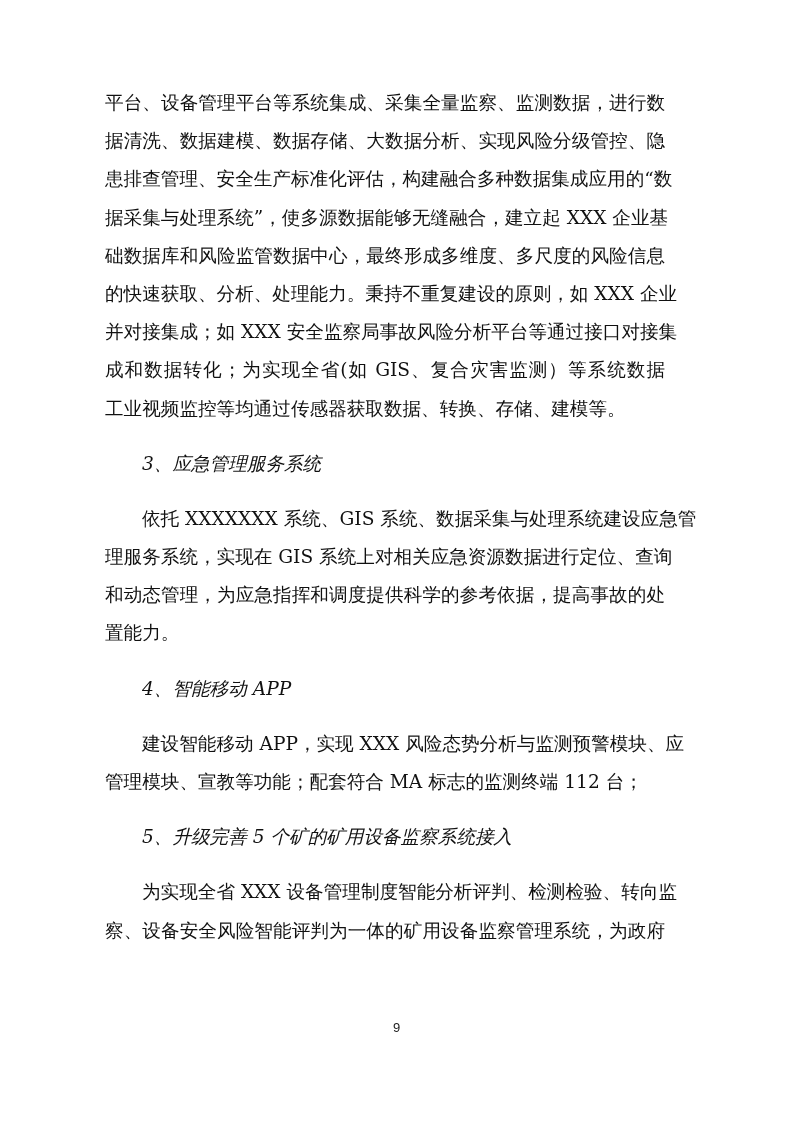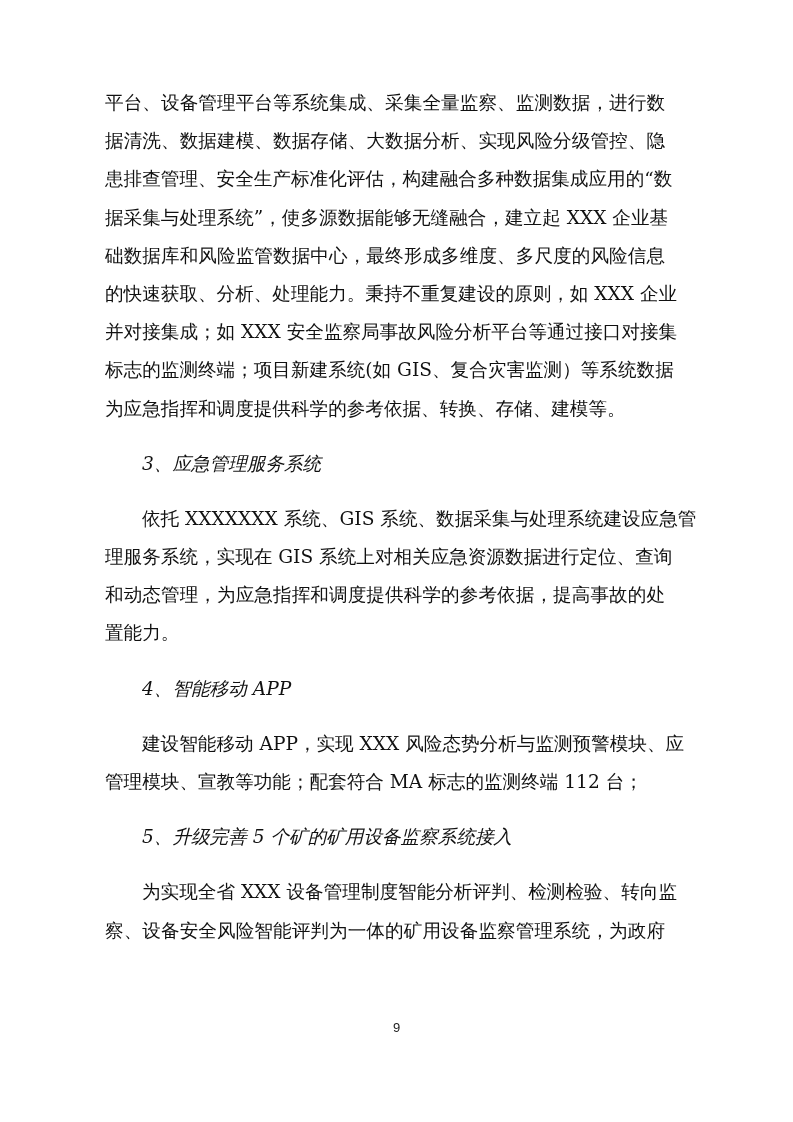--- a/index.html
+++ b/index.html
@@ -61,22 +61,22 @@
 <div class="page">
 
   <div>
     <div class="line">平台、设备管理平台等系统集成、采集全量监察、监测数据，进行数</div>
     <div class="line">据清洗、数据建模、数据存储、大数据分析、实现风险分级管控、隐</div>
     <div class="line">患排查管理、安全生产标准化评估，构建融合多种数据集成应用的“数</div>
     <div class="line">据采集与处理系统”，使多源数据能够无缝融合，建立起 XXX 企业基</div>
     <div class="line">础数据库和风险监管数据中心，最终形成多维度、多尺度的风险信息</div>
     <div class="line">的快速获取、分析、处理能力。秉持不重复建设的原则，如 XXX 企业</div>
     <div class="line">并对接集成；如 XXX 安全监察局事故风险分析平台等通过接口对接集</div>
-    <div class="line">标志的监测终端；项目新建系统(如 GIS、复合灾害监测）等系统数据</div>
-    <div class="line last">为应急指挥和调度提供科学的参考依据、转换、存储、建模等。</div>
+    <div class="line">成和数据转化；为实现全省(如 GIS、复合灾害监测）等系统数据</div>
+    <div class="line last">工业视频监控等均通过传感器获取数据、转换、存储、建模等。</div>
   </div>
 
   <div class="gap"></div>
 
   <div class="line heading">3、应急管理服务系统</div>
 
   <div class="gap"></div>
 
   <div>
     <div class="line indent">依托 XXXXXXX 系统、GIS 系统、数据采集与处理系统建设应急管</div>

